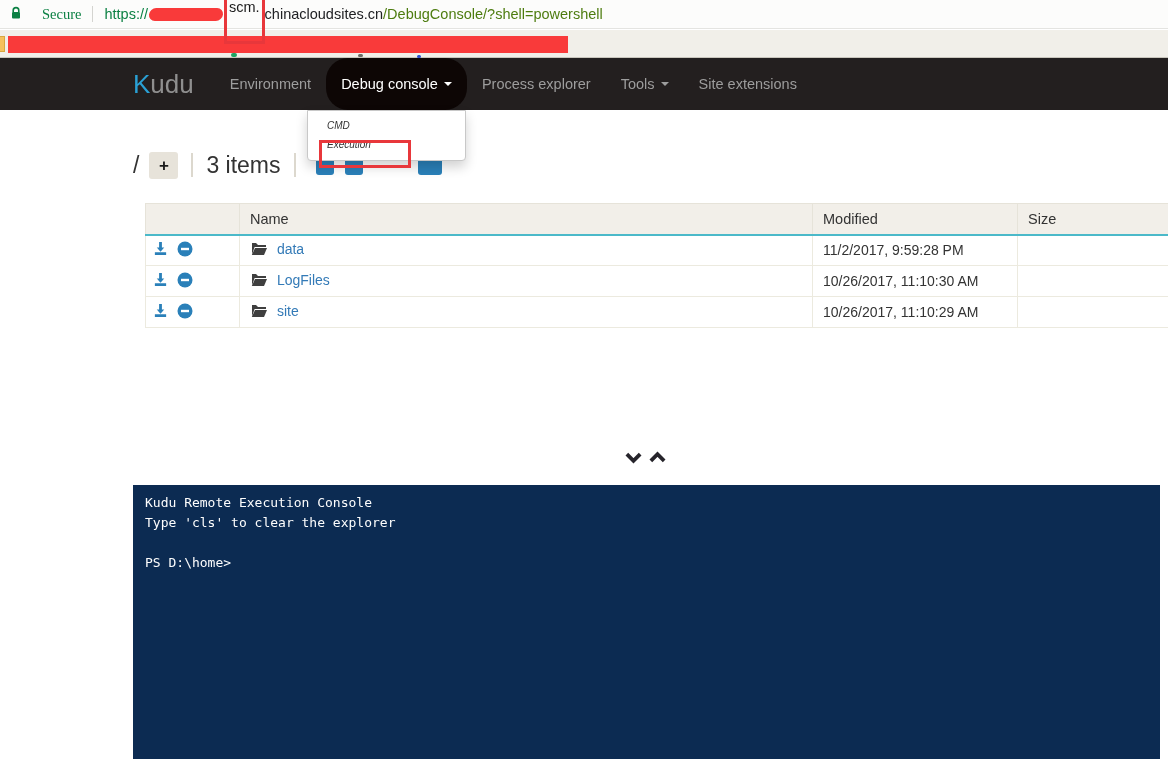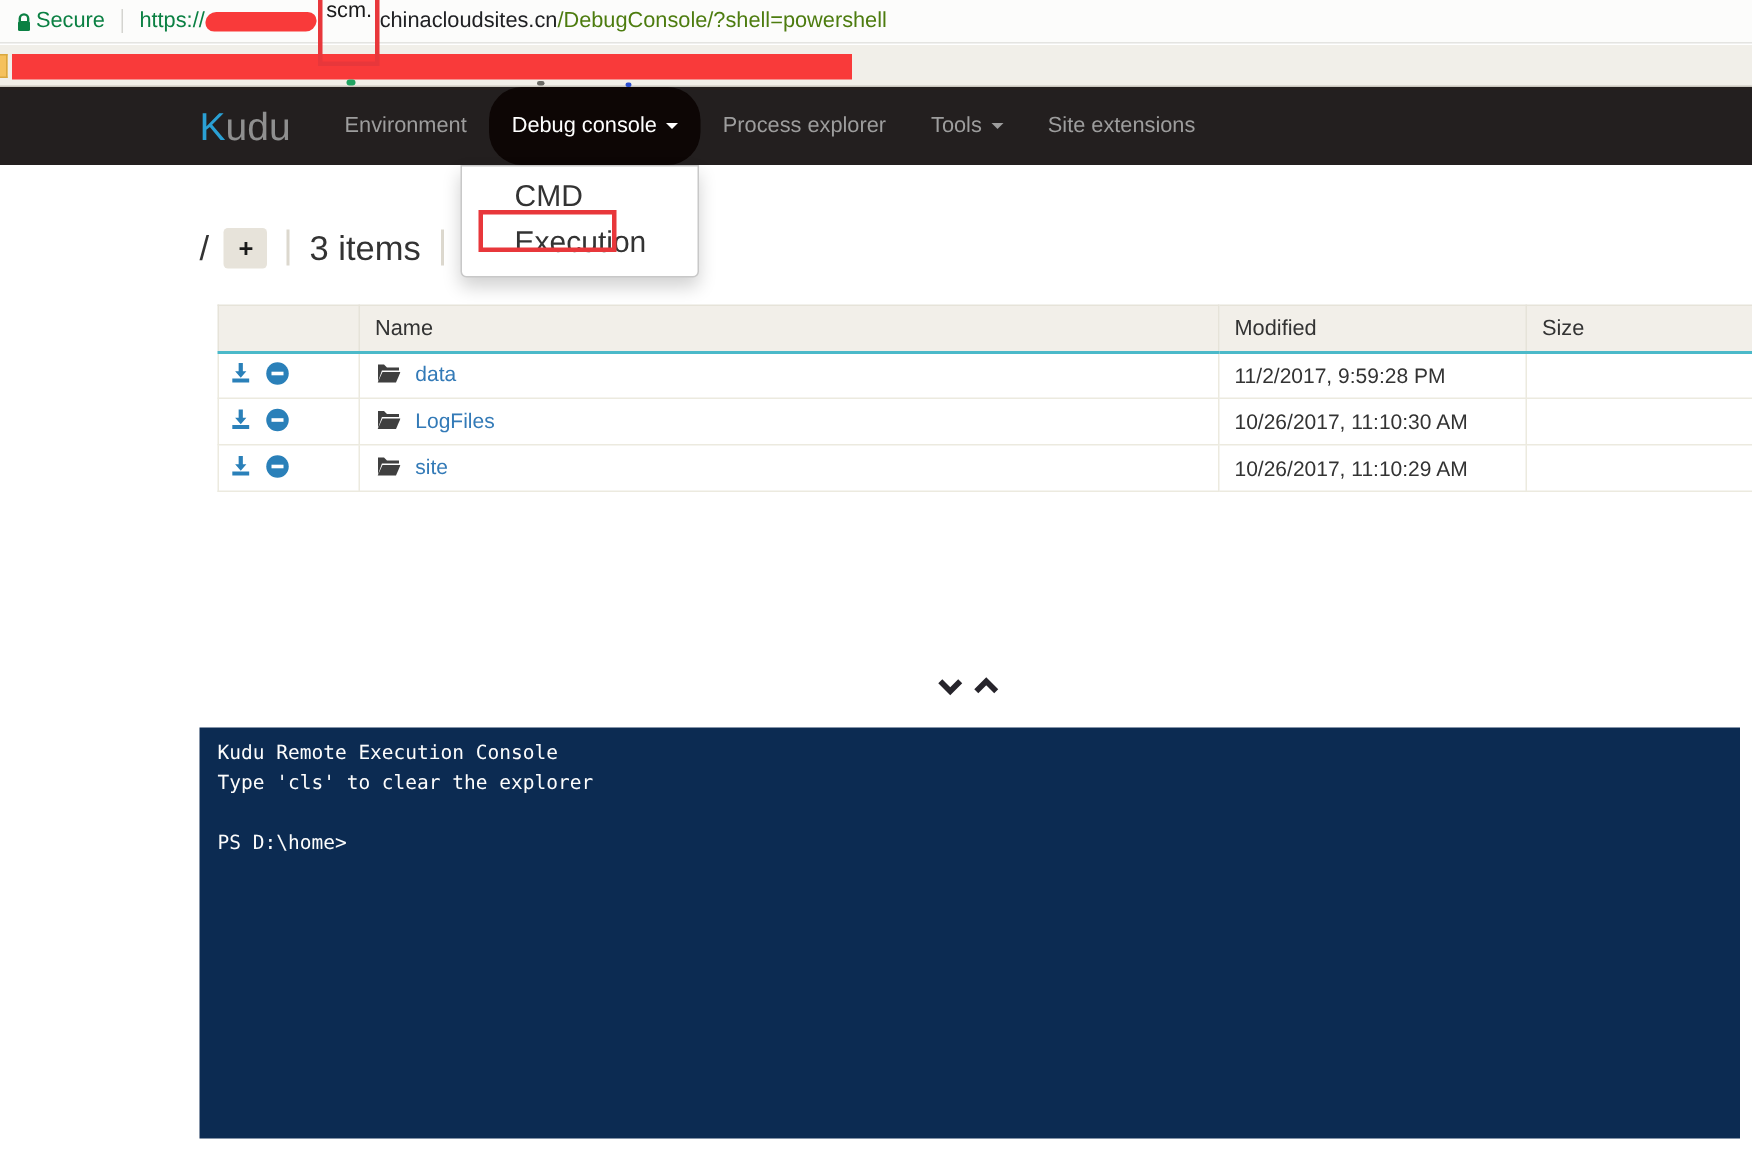--- a/index.html
+++ b/index.html
@@ -8,21 +8,21 @@
     --link-blue:#337ab7; --console-bg:#0c2b52;
   }
   *{margin:0;padding:0;box-sizing:border-box;}
   body{font-family:"Liberation Sans",sans-serif;background:#fff;}
   #screen{position:relative;width:1168px;height:779px;background:#fff;overflow:hidden;}
 
   
   .addr-bar{position:absolute;left:0;top:0;width:1168px;height:29px;background:#fcfcfb;
     border-bottom:1px solid #e4e4e1;display:flex;align-items:center;padding-left:10px;
     font-size:14.5px;white-space:nowrap;}
-  .secure{display:flex;align-items:flex-end;gap:2px;color:var(--secure-green);font-weight:500;}
+  .secure{display:flex;align-items:flex-start;gap:20px;color:var(--secure-green);font-weight:500;font-family:Liberation Serif, serif;}
   .chrome-sep{display:inline-block;width:1px;height:16px;background:#d4d4d0;margin:0 11px;}
   .url{display:flex;align-items:center;color:#202124;}
   .url .scheme{color:var(--secure-green);}
   .url .path{color:#4d7c0f;}
   .scribble{display:inline-block;width:74px;height:13px;background:#f93a3a;border-radius:7px;
     margin:0 1px;transform:skewX(-6deg);}
   .scm-box{display:inline-block;border:3px solid var(--annotation-red);padding:4px 2px 27px 2px;
     position:relative;top:4px;line-height:14px;color:#1b1b1b;z-index:30;}
 
   .bookmarks-bar{position:absolute;left:0;top:30px;width:1168px;height:28px;background:#f1efe9;
@@ -44,21 +44,21 @@
   .nav-item{display:flex;align-items:center;padding:0 15px;font-size:14.5px;color:#9d9d9d;
     cursor:pointer;}
   .nav-item.active{background:var(--navbar-active-bg);color:#fff;border-radius:22px;}
   .caret{display:inline-block;width:0;height:0;border-left:4px solid transparent;
     border-right:4px solid transparent;border-top:4px solid currentColor;margin-left:6px;}
 
   
   .dropdown{position:absolute;left:307px;top:110px;width:159px;background:#fff;
     border:1px solid #c8c8c8;border-radius:0 0 4px 4px;box-shadow:0 6px 12px rgba(0,0,0,.18);
     padding:5px 0 6px;z-index:20;}
-  .dropdown .dd-item{display:block;padding:4px 35px;font-size:20px;color:#333;cursor:pointer;}
+  .dropdown .dd-item{display:block;padding:4px 19px;font-size:10px;color:#333;cursor:pointer;font-style:italic;}
   .ann-box-ps{position:absolute;left:319px;top:140px;width:92px;height:28px;
     border:3px solid var(--annotation-red);z-index:25;}
 
   
   .crumb-row{position:absolute;left:133px;top:147px;height:36px;display:flex;align-items:center;
     font-size:23px;color:#333;}
   .add-btn{width:29px;height:27px;margin-left:10px;background:#e7e3da;border:none;border-radius:3px;
     font-size:17px;font-weight:bold;color:#1a1a1a;line-height:25px;text-align:center;cursor:pointer;}
   .crumb-sep{width:2px;height:24px;background:#dcd8ce;margin:0 13px;}
   .tb-icons{position:absolute;left:316px;top:151px;z-index:1;}

